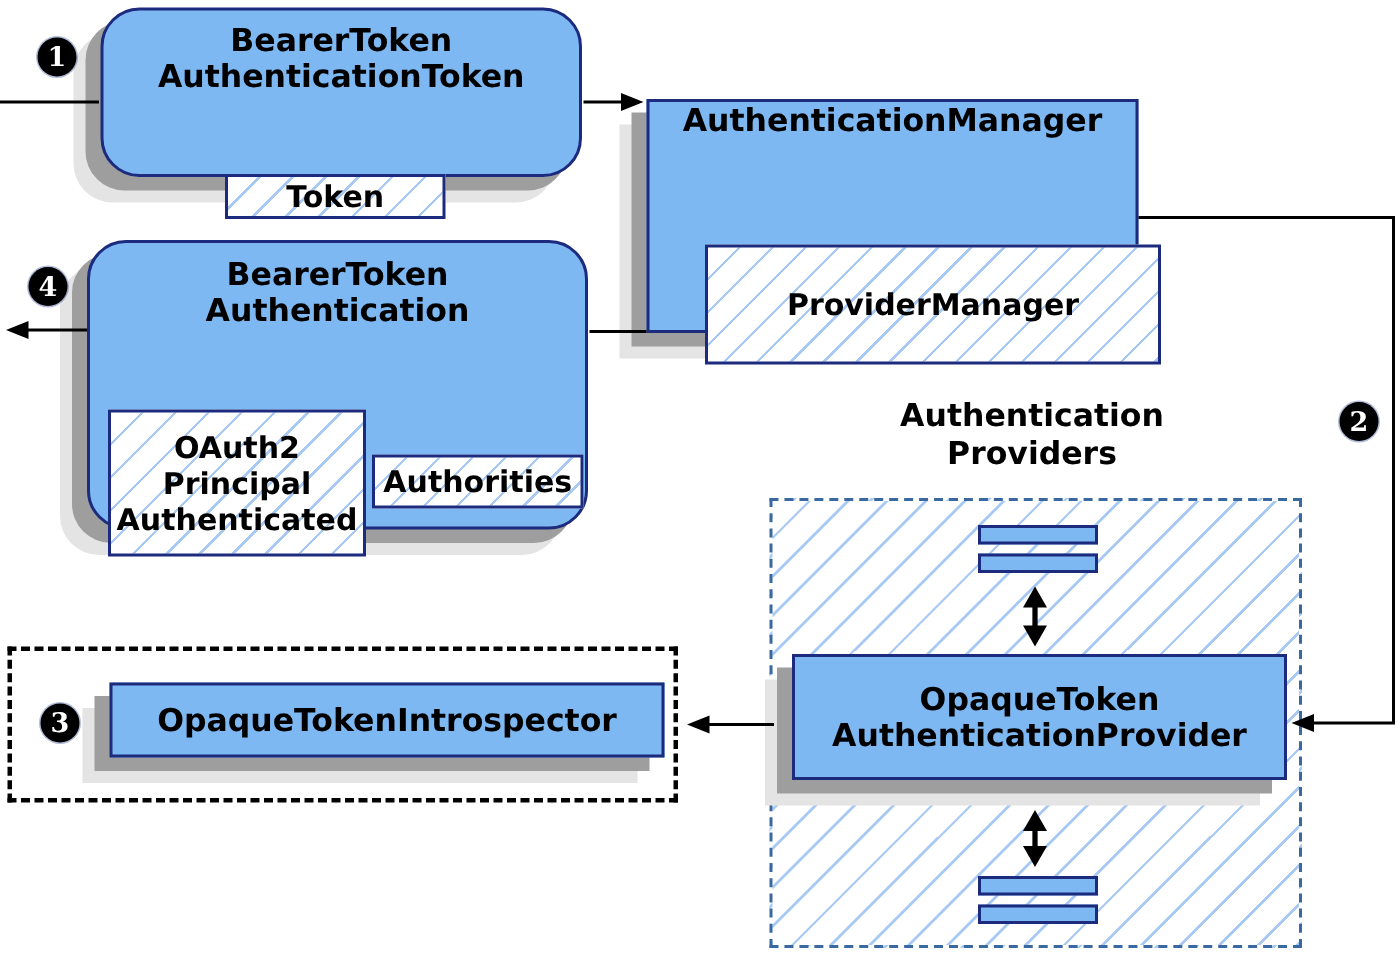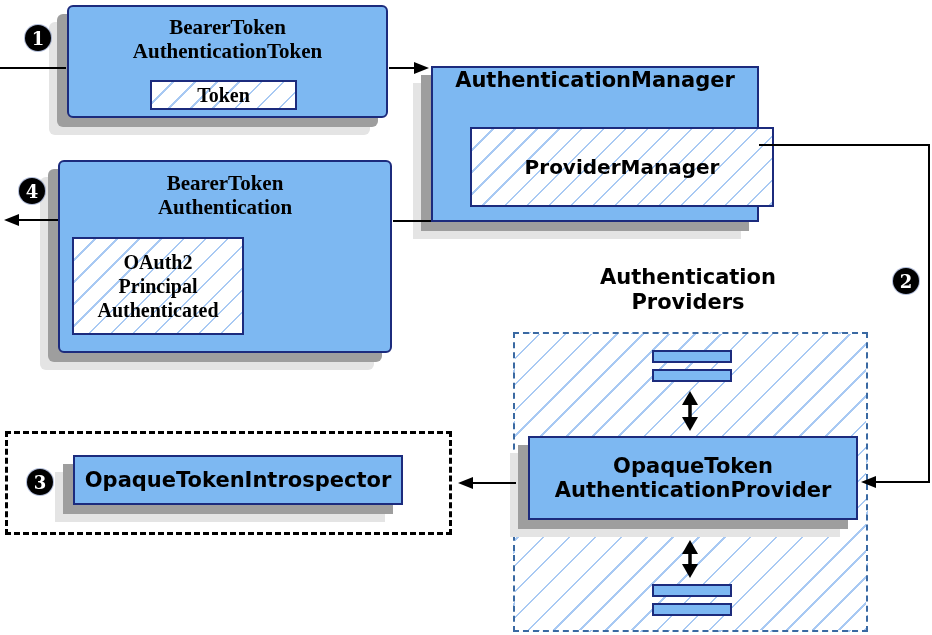--- a/index.html
+++ b/index.html
@@ -7,36 +7,36 @@
     position:relative;width:932px;height:635px;background:#fff;
     font-family:"DejaVu Sans","Liberation Sans",sans-serif;overflow:hidden;color:#000;
   }
   .node{
     position:absolute;box-sizing:border-box;
     background:var(--node-fill,#7db8f2);
     border:2px solid var(--node-border,#1c2b7d);
     box-shadow:-10px 9px 0 0 var(--shadow-dark,#9e9e9e),
                -18px 17px 0 0 var(--shadow-light,#e4e4e4);
   }
-  .rounded{border-radius:6px;font-family:Liberation Serif, serif;}
+  .rounded{border-radius:26px;}
   .node-title{font-weight:bold;font-size:21px;line-height:24px;text-align:center;}
   .tline{display:block;}
   .pad-a{padding-top:8px;}
   .pad-b{}
   .pad-c{padding-top:9px;}
   .vcenter{display:flex;flex-direction:column;align-items:center;justify-content:center;}
   .chip{
     position:absolute;box-sizing:border-box;
     border:2px solid var(--node-border,#1c2b7d);
     background-color:#fff;
     background-image:repeating-linear-gradient(135deg,
       rgba(255,255,255,0) 0px,rgba(255,255,255,0) 14px,
       var(--hatch-line,#a8c9f3) 14px,var(--hatch-line,#a8c9f3) 15.6px);
     display:flex;align-items:center;justify-content:center;
-    text-align:center;font-weight:bold;font-size:20px;line-height:24px;
+    text-align:center;font-weight:bold;font-size:20px;line-height:24px;margin-top:36px;
   }
   .providers-box{
     position:absolute;box-sizing:border-box;
     border:2px dashed var(--providers-dash-border,#3a69a2);
     background-color:#fff;
     background-image:repeating-linear-gradient(135deg,
       rgba(255,255,255,0) 0px,rgba(255,255,255,0) 16.5px,
       var(--hatch-line,#a8c9f3) 16.5px,var(--hatch-line,#a8c9f3) 18.3px);
   }
   .dashed-black{position:absolute;box-sizing:border-box;border:3px dashed #000;background:transparent;}
@@ -100,23 +100,26 @@
       <span class="tline">BearerToken</span>
       <span class="tline">Authentication</span>
     </div>
     <div class="chip" style="left:12px;top:75px;width:172px;height:98px">
       <span>
         <span class="tline">OAuth2</span>
         <span class="tline">Principal</span>
         <span class="tline">Authenticated</span>
       </span>
     </div>
+    <div class="chip" style="left:188px;top:105px;width:141px;height:36px">
+      <span>Authorities</span>
+    </div>
   </div>
 
-  <div class="node vcenter" style="left:73px;top:455px;width:330px;height:50px">
+  <div class="node vcenter" style="left:73px;top:455px;width:370px;height:50px">
     <div class="node-title">
       <span class="tline">OpaqueTokenIntrospector</span>
     </div>
   </div>
 
   <div class="node vcenter" style="left:528px;top:436px;width:330px;height:84px">
     <div class="node-title">
       <span class="tline">OpaqueToken</span>
       <span class="tline">AuthenticationProvider</span>
     </div>

